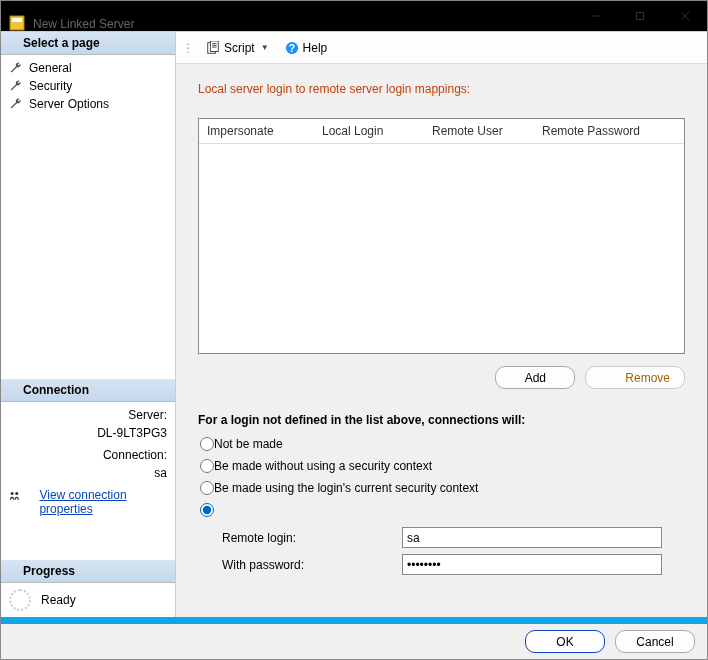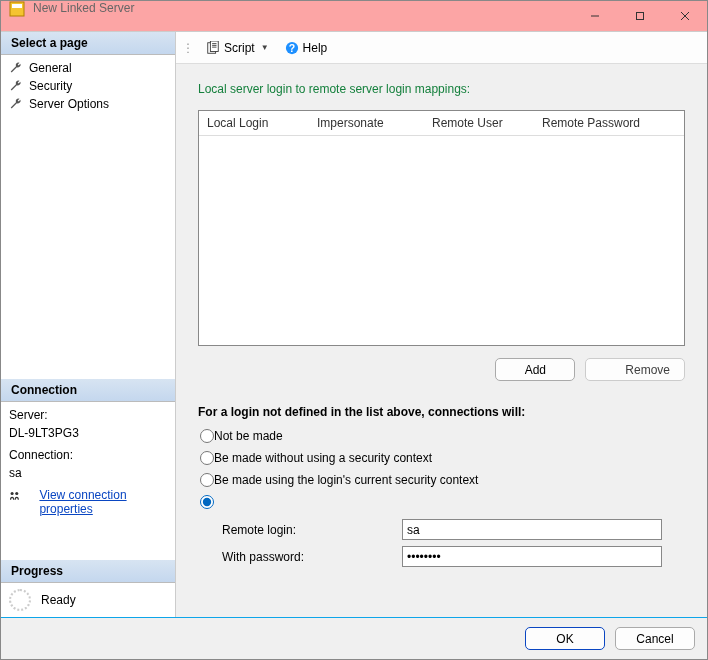--- a/index.html
+++ b/index.html
@@ -1,79 +1,79 @@
 <!DOCTYPE html>
 <html><head>
 <meta charset="utf-8">
 <style>
   * { box-sizing: border-box; margin: 0; padding: 0; font-family: "Segoe UI", Tahoma, sans-serif; font-size: 12px; }
   body { background: #fff; width: 708px; height: 660px; border: 1px solid #888; display: flex; flex-direction: column; overflow: hidden; }
   
   
-  .titlebar { height: 30px; display: flex; align-items: flex-start; padding: 0 0 0 8px; color: #555; background: #fca5a5; }
+  .titlebar { height: 30px; display: flex; align-items: flex-end; padding: 0 0 0 8px; color: #555; background: #000000; }
   .titlebar .appicon { width: 16px; height: 16px; margin-right: 8px; display: inline-flex; align-items: center; justify-content: center; }
   .titlebar .title { flex: 1; color: #666; }
   .winbtns { display: flex; height: 100%; }
   .winbtn { width: 45px; height: 30px; display: flex; align-items: center; justify-content: center; color: #555; }
   
   
   .content { flex: 1; display: flex; border-top: 1px solid #ccc; min-height: 0; }
   
   
   .sidebar { width: 175px; border-right: 1px solid #ccc; display: flex; flex-direction: column; background: #fff; }
-  .sidehead { background: linear-gradient(#d7e4f2, #c4d7ee); padding: 4px 10px; font-weight: bold; color: #000; border-bottom: 1px solid #bbb; }
+  .sidehead { background: linear-gradient(#d7e4f2, #c4d7ee); padding: 4px 22px; font-weight: bold; color: #000; border-bottom: 1px solid #bbb; }
   .sideitems { flex: 0 0 auto; padding: 4px 0; }
   .sideitem { display: flex; align-items: center; gap: 6px; padding: 2px 8px; cursor: pointer; }
   .wrench { width: 14px; height: 14px; }
   .sidespacer { flex: 1; }
   
-  .connsection .row { padding: 2px 8px; }
+  .connsection .row { padding: 2px 8px; text-align: right; }
   .connsection .lbl { color: #000; margin-top:4px;}
   .connsection .val { color: #000; margin-bottom:2px;}
   .linkrow { display: flex; align-items: flex-start; gap: 18px; padding: 4px 8px; }
   .linkrow a { color: #0a46c2; text-decoration: underline; cursor: pointer; }
   .linkicon { width:14px; height:14px; }
   
   .progressbody { padding: 6px 8px; display:flex; align-items:center; gap:10px;}
   .spinner { width: 22px; height: 22px; border: 2px dotted #ccc; border-radius: 50%; }
   
   
   .main { flex: 1; display: flex; flex-direction: column; background: #f0f0f0; }
   .toolbar { height: 32px; background: #fdfdfd; border-bottom: 1px solid #ddd; display: flex; align-items: center; padding: 0 6px; gap: 2px; }
   .dragdots { color:#999; margin-right:4px; letter-spacing:-1px;}
   .tbtn { display: flex; align-items: center; gap: 4px; padding: 3px 6px; cursor: pointer; border:1px solid transparent; }
   .tbtn svg { width:14px; height:14px; }
   .dropdown-caret { font-size:8px; color:#444; margin-left:2px;}
   
   .mainbody { flex:1; padding: 18px 22px 6px 22px; overflow:auto; display:flex; flex-direction:column; }
-  .caption { margin-bottom: 14px; color:#15803d; }
+  .caption { margin-bottom: 22px; color:#c2410c; }
   
   .grid { background:#fff; border:1px solid #888; height: 236px; }
   .gridhead { display:flex; background:#fff; border-bottom:1px solid #ddd; }
   .gridcol { padding:5px 8px; color:#333; }
   .gc1{flex:0 0 110px;} .gc2{flex:0 0 115px;} .gc3{flex:0 0 110px;} .gc4{flex:0 0 115px;} .gc5{flex:1;}
   
   .addremove { display:flex; justify-content:flex-end; gap:10px; margin-top:12px; }
-  .btn { min-width:80px; height:23px; background:#fdfdfd; border:1px solid #aaa; border-radius:5px; cursor:pointer; padding:0 14px; font-size:12px;}
-  .btn:disabled, .btn[aria-disabled="true"] { color:#404040; border-color:#ccc; cursor:default; background:#fdfdfd;padding-left:39px;}
+  .btn { min-width:80px; height:23px; background:#fdfdfd; border:1px solid #aaa; border-radius:10px; cursor:pointer; padding:0 14px; font-size:12px;}
+  .btn:disabled, .btn[aria-disabled="true"] { color:#a16207; border-color:#ccc; cursor:default; background:#fdfdfd;padding-left:39px;}
   .btn.primary { border-color:#0a46c2; color:#000; }
   
   .subcaption { margin: 24px 0 10px 0; font-weight: bold; }
   
   .radios { display:flex; flex-direction:column; gap:8px; margin-left:2px;}
   .radio { display:flex; align-items:center; cursor:pointer;}
   .radio input { width:14px; height:14px; accent-color:#0067c0;}
   
   .credform { margin: 10px 0 0 24px; }
   .credrow { display:flex; align-items:center; margin-bottom:6px; }
   .credrow label { width: 180px; }
   .credrow input { flex:1; max-width: 260px; height:21px; border:1px solid #888; padding:0 4px; background:#fff; font-size:12px;}
   
   
-  .footer { height: 42px; border-top:1px solid #0ea5e9; display:flex; align-items:center; justify-content:flex-end; gap:10px; padding:7px 12px; background:#f0f0f0;}
+  .footer { height: 42px; border-top:7px solid #0ea5e9; display:flex; align-items:center; justify-content:flex-end; gap:10px; padding:7px 12px; background:#f0f0f0;}
 </style>
 </head>
 <body>
 
 <div class="titlebar">
   <span class="appicon">
     <svg viewBox="0 0 16 16">
         <rect x="1" y="1" width="14" height="14" fill="#f4c430" stroke="#b08000"></rect>
         <rect x="3" y="3" width="10" height="4" fill="#fff"></rect>
       </svg>
@@ -173,22 +173,22 @@
           </svg>
         <span>Help</span>
       </div>
     </div>
 
     <div class="mainbody">
       <div class="caption">Local server login to remote server login mappings:</div>
 
       <div class="grid">
         <div class="gridhead">
+          <div class="gridcol gc2">Impersonate</div>
           <div class="gridcol gc1">Local Login</div>
-          <div class="gridcol gc2">Impersonate</div>
           <div class="gridcol gc3">Remote User</div>
           <div class="gridcol gc4">Remote Password</div>
           <div class="gridcol gc5"></div>
         </div>
       </div>
 
       <div class="addremove">
         <button class="btn">Add</button>
         <button class="btn" aria-disabled="true">Remove</button>
       </div>

